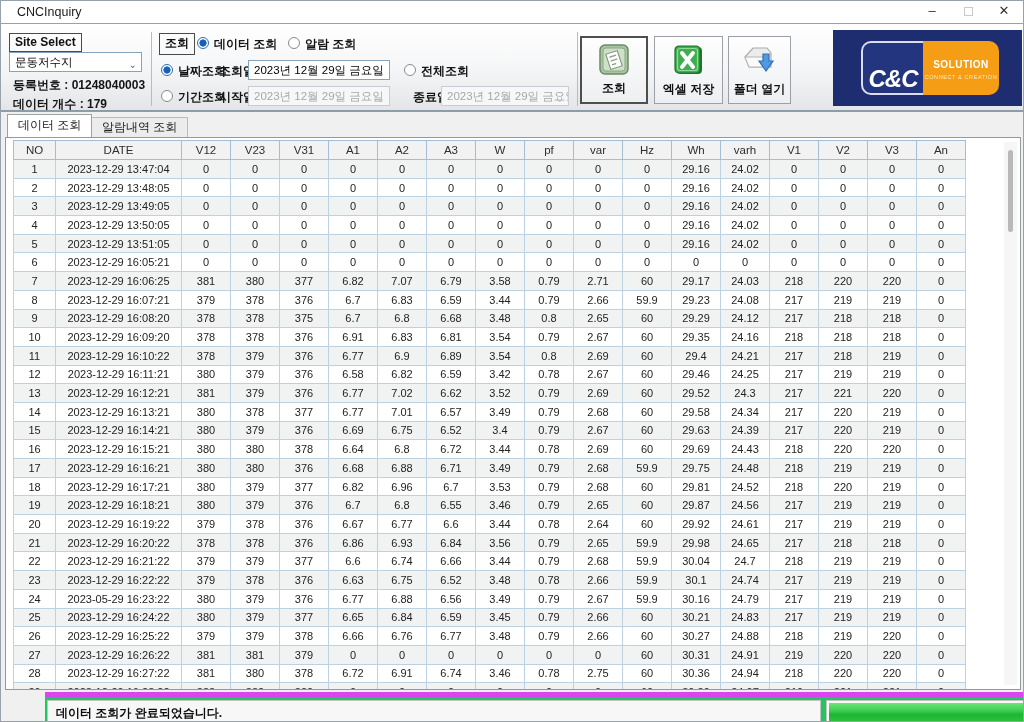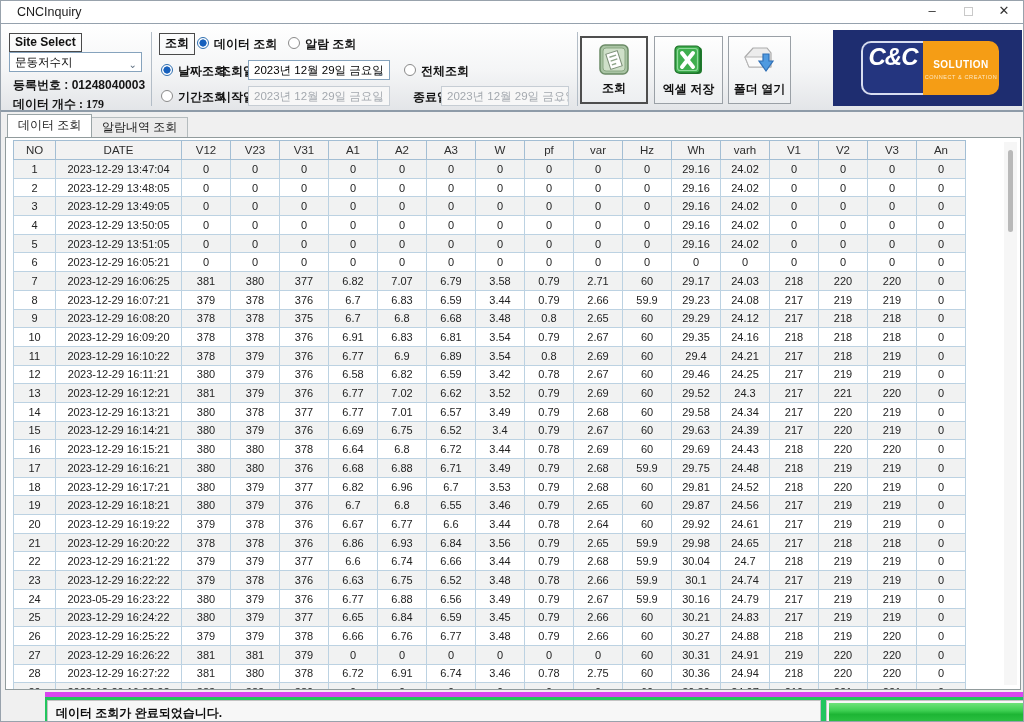--- a/index.html
+++ b/index.html
@@ -36,21 +36,21 @@
     border:1px solid #9aa0a6;display:flex;flex-direction:column;align-items:center;justify-content:flex-end;
     padding-bottom:5px;cursor:default;}
   .tbtn.default{border:2px solid #4e4e4e;}
   .tbtn .blabel{font-size:12px;font-weight:700;color:#111;margin-top:2px;}
   .tbtn svg{display:block;}
 
   
   .logo-panel{position:absolute;left:832px;top:28px;width:189px;height:76px;background:#1e2d70;}
   .logo{position:absolute;left:28px;top:11px;display:flex;height:54px;}
   .logo-left{background:#24357f;border:2px solid #d8ddf0;border-right:none;border-radius:10px 0 0 10px;
-    width:62px;display:flex;align-items:flex-start;justify-content:center;}
+    width:62px;display:flex;align-items:flex-end;justify-content:center;}
   .logo-left span{color:#fff;font-weight:700;font-style:italic;font-size:24px;letter-spacing:-1px;}
   .logo-right{background:#f59d15;border-radius:0 10px 10px 0;width:76px;display:flex;flex-direction:column;
     align-items:center;justify-content:center;}
   .logo-right .sol{color:#fff;font-weight:700;font-size:10px;letter-spacing:0.5px;line-height:15px;}
   .logo-right .tag{color:#fde8c4;font-size:5.5px;letter-spacing:0.6px;margin-top:2px;}
 
   
   .tabstrip{position:absolute;left:4px;top:113px;height:23px;}
   .tab{position:absolute;bottom:0;font-size:12px;color:#1a1a1a;padding:0 10px;line-height:21px;white-space:nowrap;}
   .tab.active{background:#fff;border:1px solid #9aa4a6;border-bottom:none;height:23px;z-index:2;}
@@ -90,21 +90,21 @@
   </div>
 
   <div class="panel">
 
     <div class="groupcap" style="left:8px;top:9px;">Site Select</div>
     <div class="combo" style="left:8px;top:28px;width:133px;">
       <span>문동저수지</span>
       <span class="chev">⌄</span>
     </div>
     <div class="lbl" style="left:12px;top:53px;">등록번호 : 01248040003</div>
-    <div class="lbl" style="left:12px;top:72px;font-family:Liberation Serif, serif;">데이터 개수 : 179</div>
+    <div class="lbl" style="left:12px;top:72px;">데이터 개수 : 179</div>
 
     <div class="vsep" style="left:150px;top:8px;height:74px;"></div>
 
     <div class="groupcap" style="left:158px;top:9px;">조회</div>
 
     <div class="radio checked" style="left:196px;top:13px;"></div>
     <div class="lbl" style="left:213px;top:12px;">데이터 조회</div>
     <div class="radio" style="left:287px;top:13px;"></div>
     <div class="lbl" style="left:304px;top:12px;">알람 조회</div>
 

